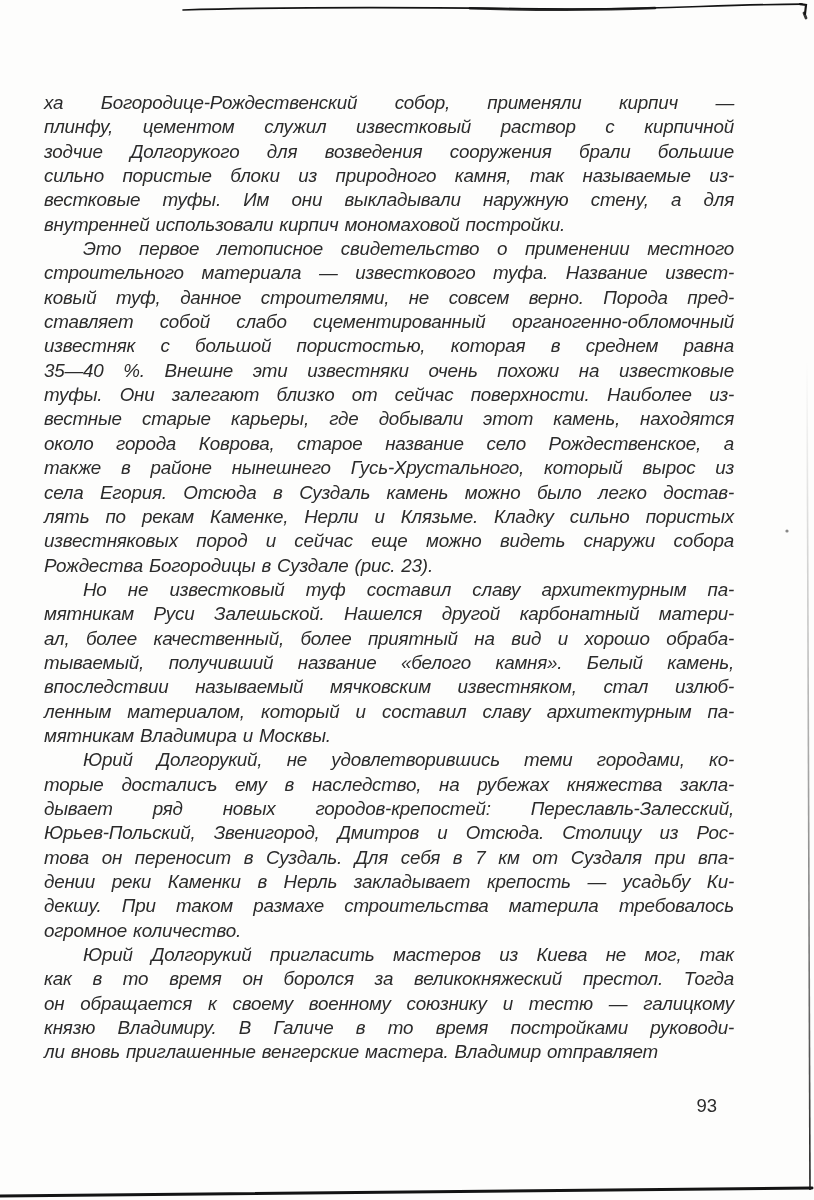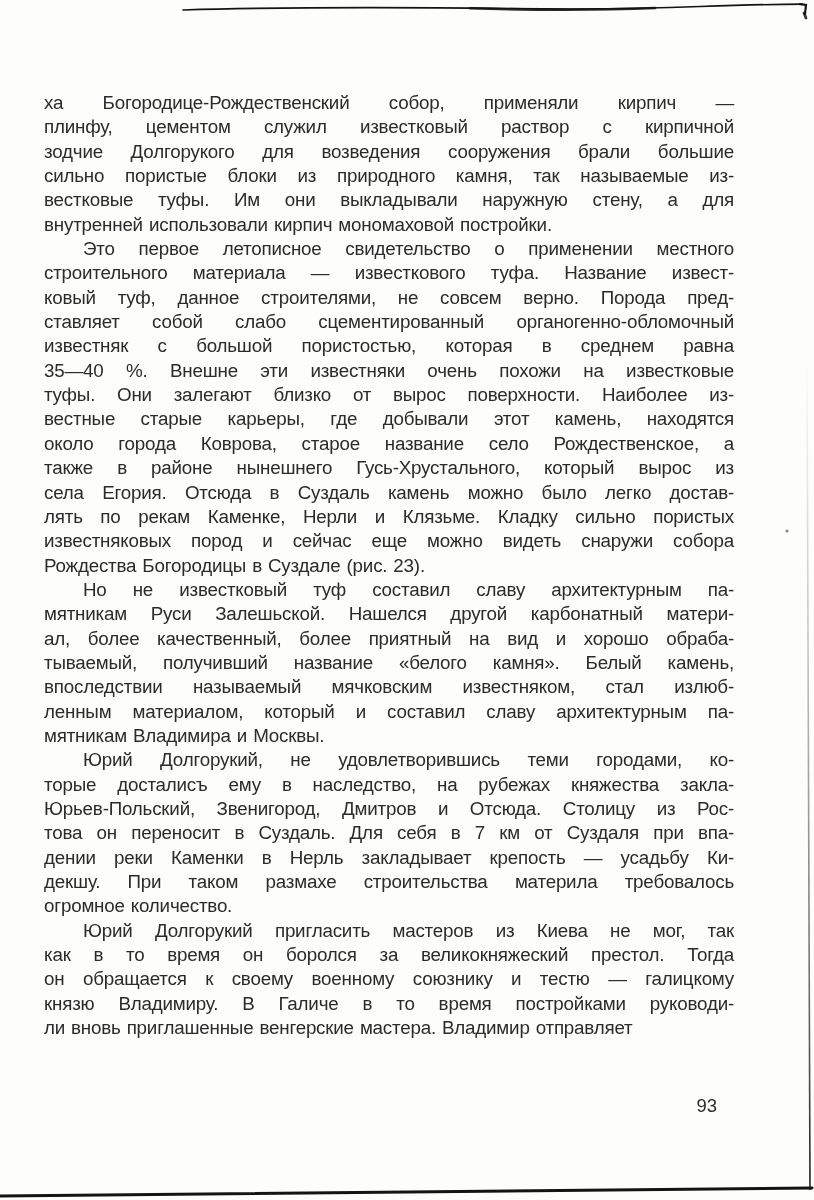--- a/index.html
+++ b/index.html
@@ -27,20 +27,21 @@
   .text-block {
     position: absolute;
     left: 44px;
     top: 91px;
     width: 690px;
     color: var(--ink, #2b2b2b);
     font-size: 18.8px;
     line-height: 24.35px;
     letter-spacing: -0.2px;
     word-spacing: 1px;
+    font-style: italic;
   }
   .paragraph {
     margin: 0;
     padding: 0;
   }
   .line {
     text-align: justify;
     text-align-last: justify;
     height: 24.35px;
     overflow: visible;
@@ -99,41 +100,42 @@
         <div class="line">вестковые туфы. Им они выкладывали наружную стену, а для</div>
         <div class="line last">внутренней использовали кирпич мономаховой постройки.</div>
       </div>
       <div class="paragraph">
         <div class="line indent">Это первое летописное свидетельство о применении местного</div>
         <div class="line">строительного материала — известкового туфа. Название извест-</div>
         <div class="line">ковый туф, данное строителями, не совсем верно. Порода пред-</div>
         <div class="line">ставляет собой слабо сцементированный органогенно-обломочный</div>
         <div class="line">известняк с большой пористостью, которая в среднем равна</div>
         <div class="line">35—40 %. Внешне эти известняки очень похожи на известковые</div>
-        <div class="line">туфы. Они залегают близко от вырос поверхности. Наиболее из-</div>
+        <div class="line">туфы. Они залегают близко от сейчас поверхности. Наиболее из-</div>
         <div class="line">вестные старые карьеры, где добывали этот камень, находятся</div>
         <div class="line">около города Коврова, старое название село Рождественское, а</div>
         <div class="line">также в районе нынешнего Гусь-Хрустального, который вырос из</div>
         <div class="line">села Егория. Отсюда в Суздаль камень можно было легко достав-</div>
         <div class="line">лять по рекам Каменке, Нерли и Клязьме. Кладку сильно пористых</div>
         <div class="line">известняковых пород и сейчас еще можно видеть снаружи собора</div>
         <div class="line last">Рождества Богородицы в Суздале (рис. 23).</div>
       </div>
       <div class="paragraph">
         <div class="line indent">Но не известковый туф составил славу архитектурным па-</div>
         <div class="line">мятникам Руси Залешьской. Нашелся другой карбонатный матери-</div>
         <div class="line">ал, более качественный, более приятный на вид и хорошо обраба-</div>
         <div class="line">тываемый, получивший название «белого камня». Белый камень,</div>
         <div class="line">впоследствии называемый мячковским известняком, стал излюб-</div>
         <div class="line">ленным материалом, который и составил славу архитектурным па-</div>
         <div class="line last">мятникам Владимира и Москвы.</div>
       </div>
       <div class="paragraph">
         <div class="line indent">Юрий Долгорукий, не удовлетворившись теми городами, ко-</div>
         <div class="line">торые досталисъ ему в наследство, на рубежах княжества закла-</div>
+        <div class="line">дывает ряд новых городов-крепостей: Переславль-Залесский,</div>
         <div class="line">Юрьев-Польский, Звенигород, Дмитров и Отсюда. Столицу из Рос-</div>
         <div class="line">това он переносит в Суздаль. Для себя в 7 км от Суздаля при впа-</div>
         <div class="line">дении реки Каменки в Нерль закладывает крепость — усадьбу Ки-</div>
         <div class="line">декшу. При таком размахе строительства материла требовалось</div>
         <div class="line last">огромное количество.</div>
       </div>
       <div class="paragraph">
         <div class="line indent">Юрий Долгорукий пригласить мастеров из Киева не мог, так</div>
         <div class="line">как в то время он боролся за великокняжеский престол. Тогда</div>
         <div class="line">он обращается к своему военному союзнику и тестю — галицкому</div>

